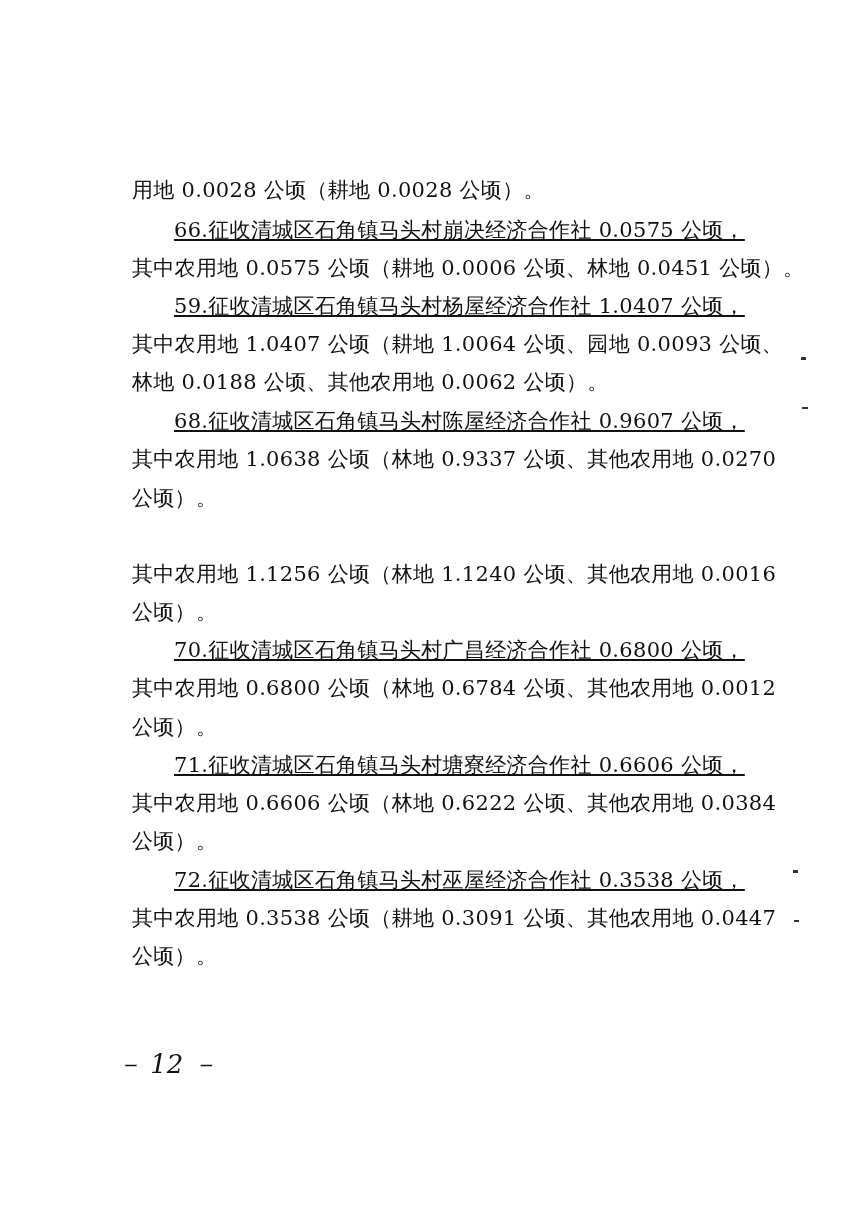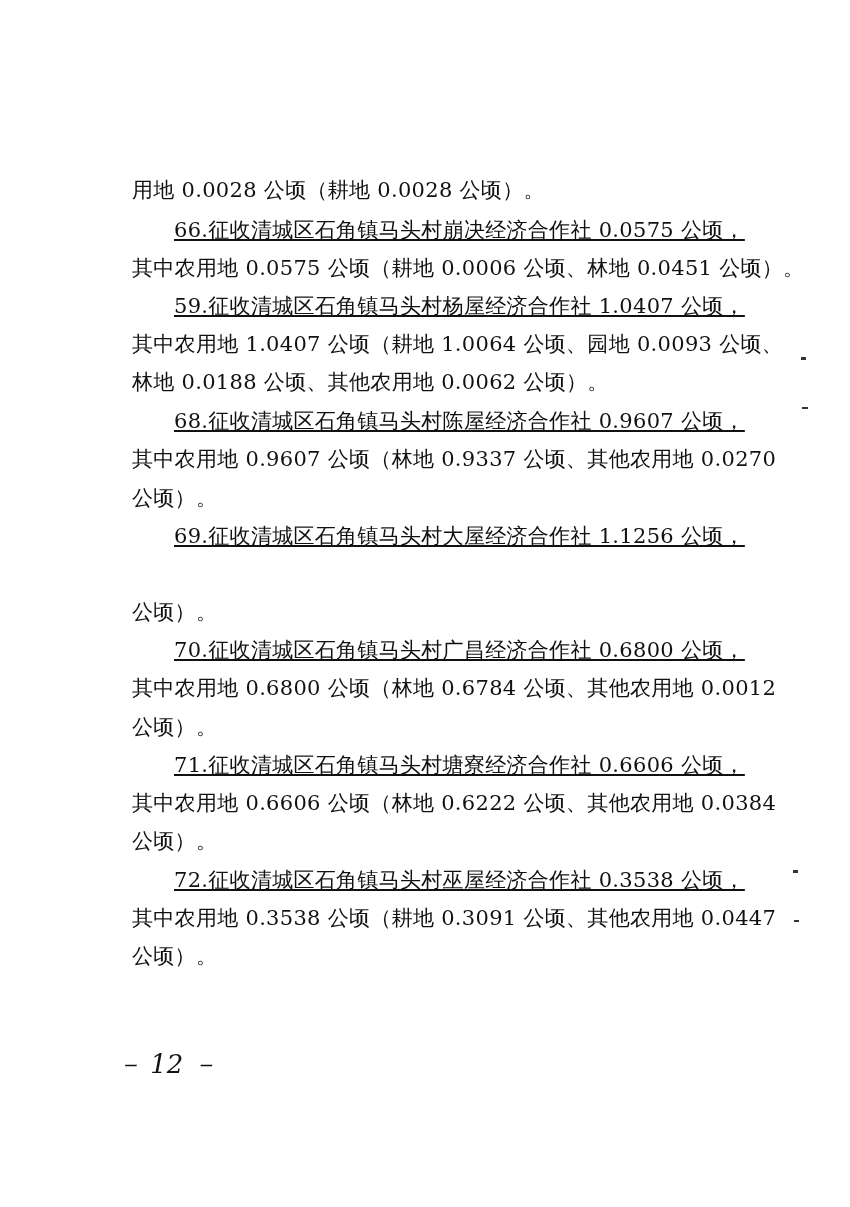--- a/index.html
+++ b/index.html
@@ -24,23 +24,23 @@
 <body>
 
 <div class="page">
   <div class="line" style="top:176px">用地 0.0028 公顷（耕地 0.0028 公顷）。</div>
   <div class="line indent" style="top:216px">66.征收清城区石角镇马头村崩决经济合作社 0.0575 公顷，</div>
   <div class="line" style="top:254px">其中农用地 0.0575 公顷（耕地 0.0006 公顷、林地 0.0451 公顷）。</div>
   <div class="line indent" style="top:292px">59.征收清城区石角镇马头村杨屋经济合作社 1.0407 公顷，</div>
   <div class="line" style="top:330px">其中农用地 1.0407 公顷（耕地 1.0064 公顷、园地 0.0093 公顷、</div>
   <div class="line" style="top:368px">林地 0.0188 公顷、其他农用地 0.0062 公顷）。</div>
   <div class="line indent" style="top:407px">68.征收清城区石角镇马头村陈屋经济合作社 0.9607 公顷，</div>
-  <div class="line" style="top:445px">其中农用地 0.9607 公顷（林地 0.9337 公顷、其他农用地 0.0270</div>
+  <div class="line" style="top:445px">其中农用地 1.0638 公顷（林地 0.9337 公顷、其他农用地 0.0270</div>
   <div class="line" style="top:484px">公顷）。</div>
-  <div class="line indent" style="top:522px">69.征收清城区石角镇马头村大屋经济合作社 1.1256 公顷，</div>
+  <div class="line" style="top:560px">其中农用地 1.1256 公顷（林地 1.1240 公顷、其他农用地 0.0016</div>
   <div class="line" style="top:598px">公顷）。</div>
   <div class="line indent" style="top:636px">70.征收清城区石角镇马头村广昌经济合作社 0.6800 公顷，</div>
   <div class="line" style="top:674px">其中农用地 0.6800 公顷（林地 0.6784 公顷、其他农用地 0.0012</div>
   <div class="line" style="top:713px">公顷）。</div>
   <div class="line indent" style="top:751px">71.征收清城区石角镇马头村塘寮经济合作社 0.6606 公顷，</div>
   <div class="line" style="top:789px">其中农用地 0.6606 公顷（林地 0.6222 公顷、其他农用地 0.0384</div>
   <div class="line" style="top:827px">公顷）。</div>
   <div class="line indent" style="top:866px">72.征收清城区石角镇马头村巫屋经济合作社 0.3538 公顷，</div>
   <div class="line" style="top:904px">其中农用地 0.3538 公顷（耕地 0.3091 公顷、其他农用地 0.0447</div>
   <div class="line" style="top:942px">公顷）。</div>

